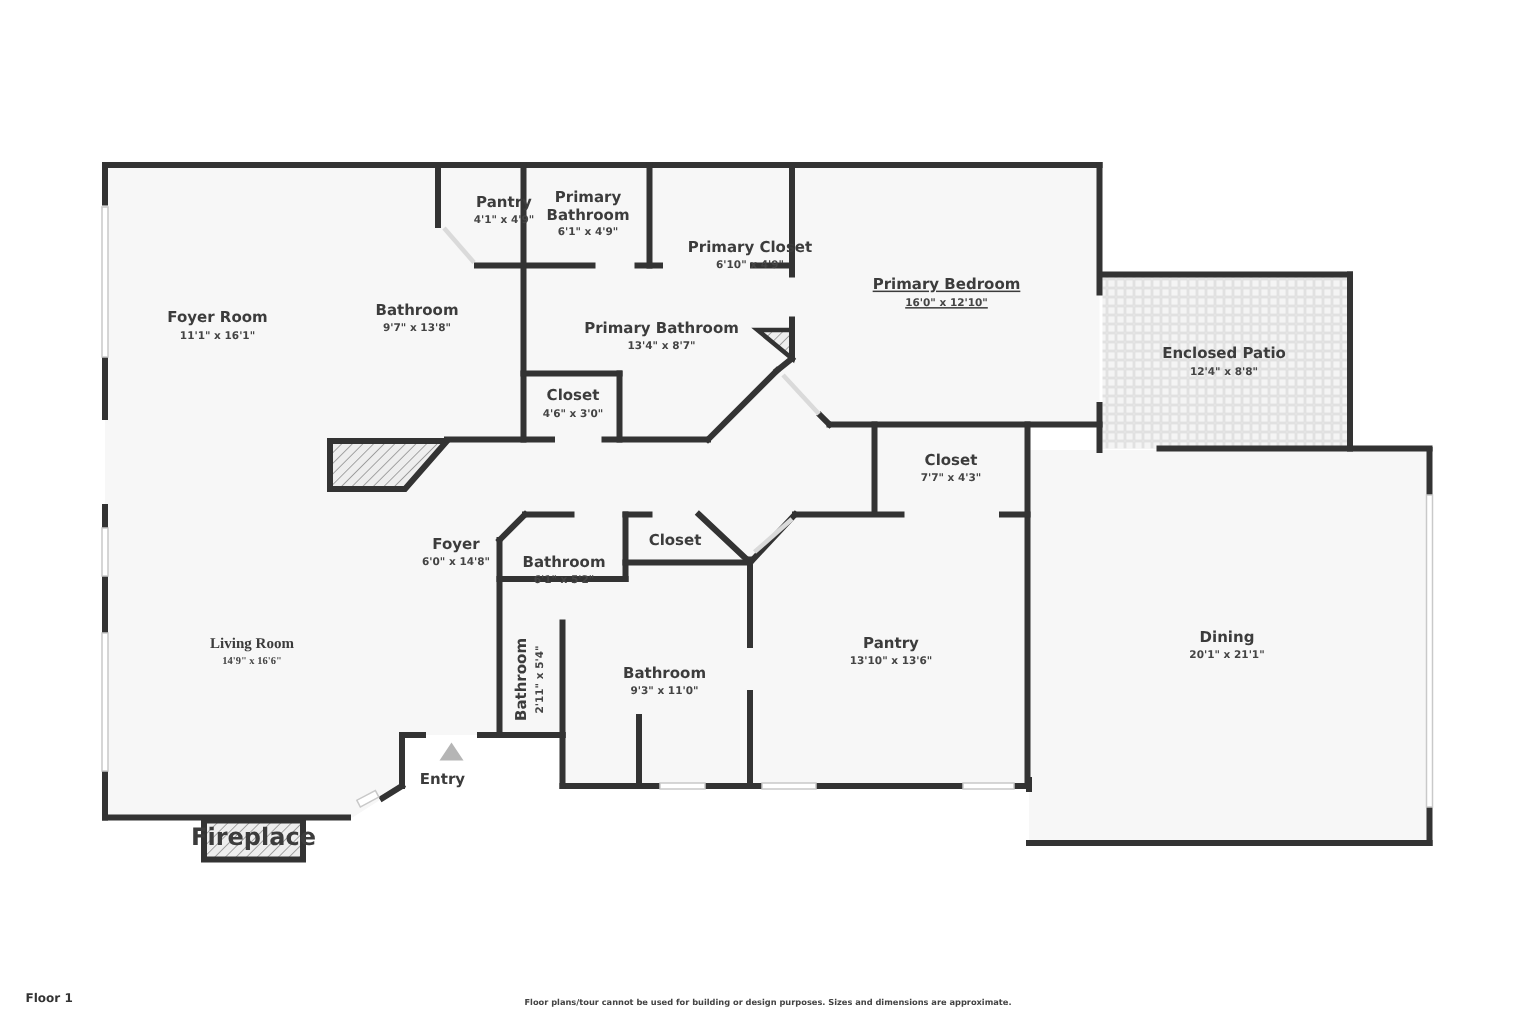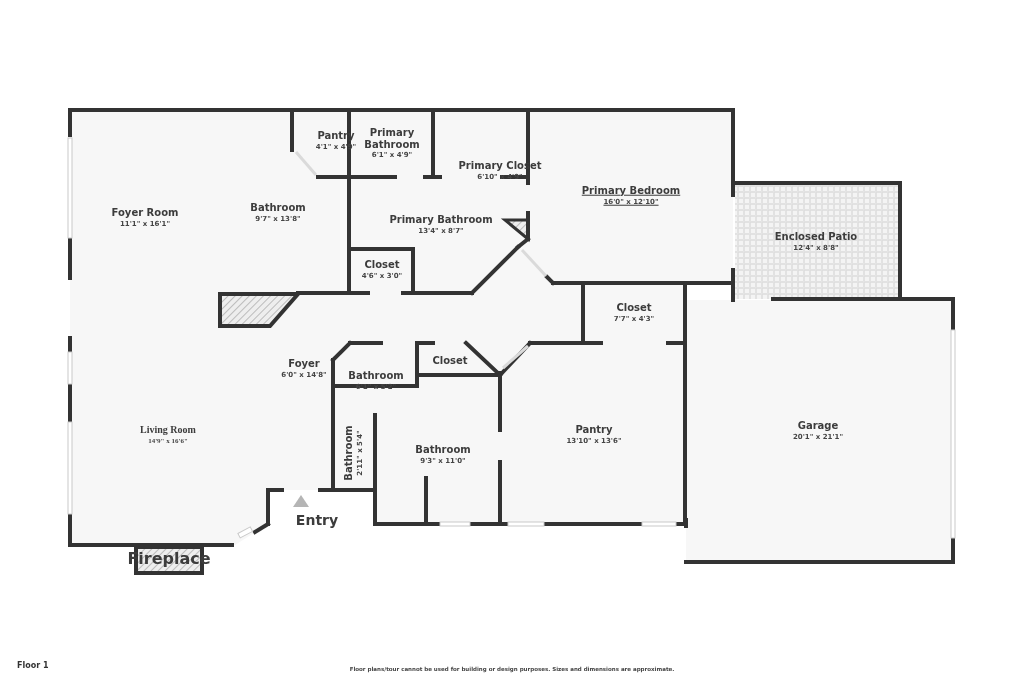--- a/index.html
+++ b/index.html
@@ -7,22 +7,22 @@
          font-family: "DejaVu Sans", "Liberation Sans", sans-serif; }
   #plan { position: absolute; left: 0; top: 0; width: 1024px; height: 683px; }
   .room-label { position: absolute; transform: translate(-50%, -50%); text-align: center;
                 color: #3c3c3c; white-space: nowrap; line-height: 1.15; }
   .room-name { font-size: 10px; font-weight: bold; display: block; }
   .room-dim  { font-size: 7px; font-weight: bold; display: block; color: #444; margin-top: 1px; }
   .vertical { transform: translate(-50%, -50%) rotate(-90deg); }
   .footer-floor { position: absolute; left: 17px; top: 661px; font-size: 8px; font-weight: bold; color: #333; }
   .footer-note { position: absolute; left: 512px; top: 666px; transform: translateX(-50%);
                  font-size: 5.5px; font-weight: bold; color: #444; white-space: nowrap; }
-  .entry-label { position: absolute; left: 317px; top: 520px; transform: translate(-50%,-50%);
-                 font-size: 14px; font-weight: bold; color: #3c3c3c; }
+  .entry-label { position: absolute; left: 295px; top: 520px; transform: translate(-50%,-50%);
+                 font-size: 10px; font-weight: bold; color: #3c3c3c; }
   .fireplace-label { position: absolute; left: 169px; top: 558px; transform: translate(-50%,-50%);
                  font-size: 16px; font-weight: bold; color: #3c3c3c; }
 </style>
 </head>
 <body>
 
 <svg id="plan" viewBox="0 0 1024 683" xmlns="http://www.w3.org/2000/svg">
   <defs>
     <pattern id="hatch" patternUnits="userSpaceOnUse" width="5" height="5" patternTransform="rotate(45)">
       <rect width="5" height="5" fill="#eeeeee"></rect>
@@ -205,21 +205,21 @@
 </div>
 <div class="room-label" style="left:443px;top:454px;">
   <span class="room-name">Bathroom</span>
   <span class="room-dim">9'3" x 11'0"</span>
 </div>
 <div class="room-label" style="left:594px;top:434px;">
   <span class="room-name">Pantry</span>
   <span class="room-dim">13'10" x 13'6"</span>
 </div>
 <div class="room-label" style="left:818px;top:430px;">
-  <span class="room-name">Garage</span>
+  <span class="room-name">Dining</span>
   <span class="room-dim">20'1" x 21'1"</span>
 </div>
 
 <div class="entry-label">Entry</div>
 <div class="fireplace-label">Fireplace</div>
 
 <div class="footer-floor">Floor 1</div>
 <div class="footer-note">Floor plans/tour cannot be used for building or design purposes. Sizes and dimensions are approximate.</div>
 
 </body></html>

